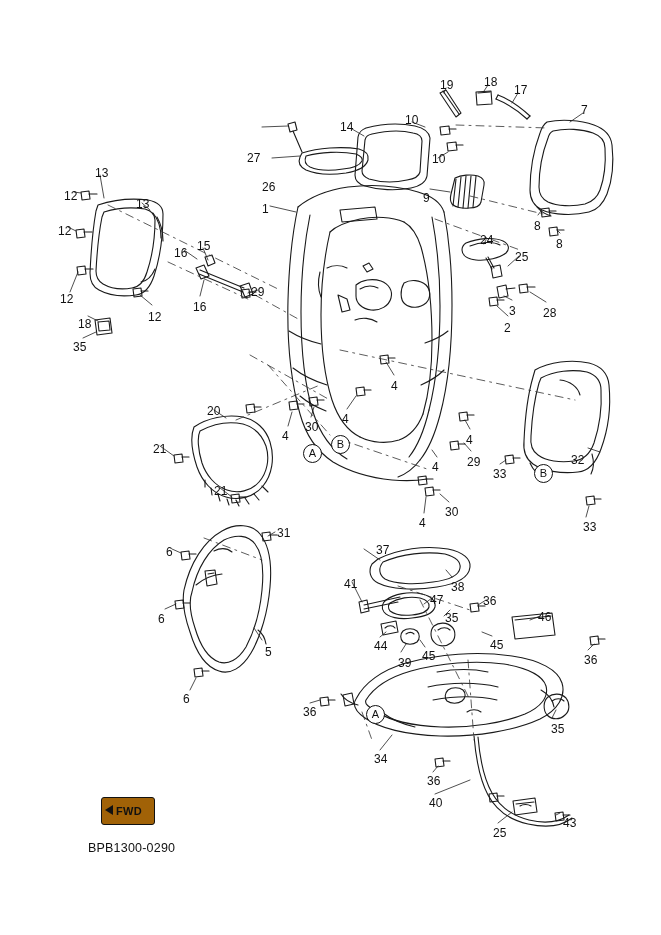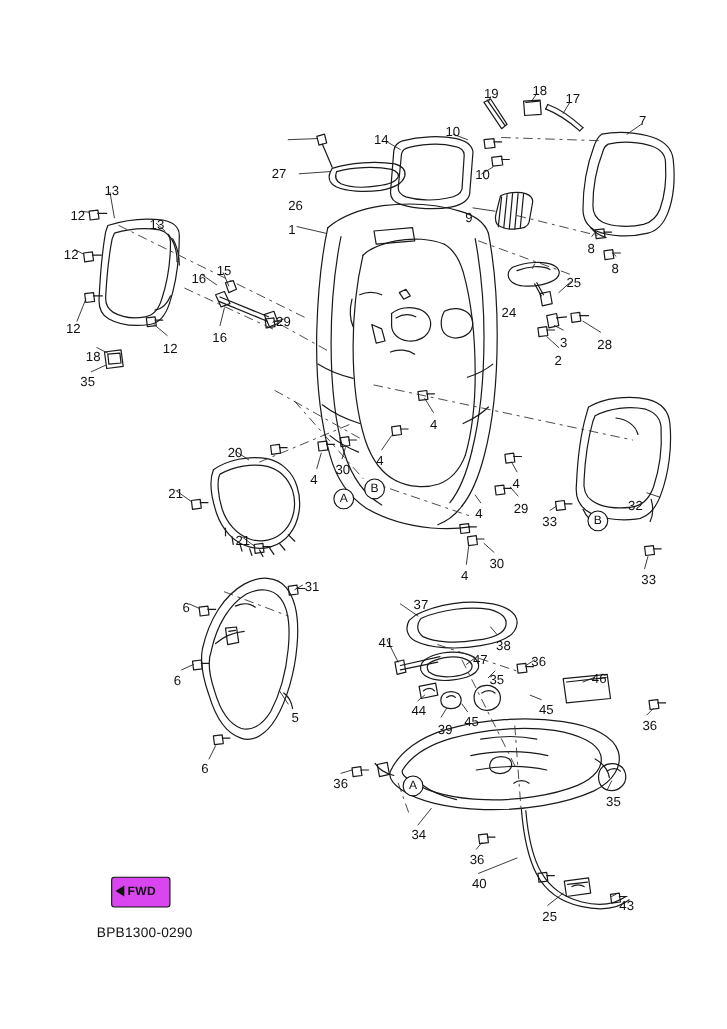--- a/index.html
+++ b/index.html
@@ -55,21 +55,21 @@
     letter-spacing: 0.2px;
   }
   #fwd-box {
     position: absolute;
     left: 101px;
     top: 797px;
     width: 52px;
     height: 26px;
     border: 1.2px solid #111111;
     border-radius: 3px;
-    background: #d946ef;
+    background: #a16207;
   }
   #fwd-box .fwd-text {
     position: absolute;
     left: 14px;
     top: 7px;
     font-size: 11px;
     font-weight: bold;
     color: #111111;
     letter-spacing: 0.3px;
   }
@@ -496,21 +496,21 @@
   <div class="label" style="left:58px;top:225px;">12</div>
   <div class="label" style="left:60px;top:293px;">12</div>
   <div class="label" style="left:148px;top:311px;">12</div>
   <div class="label" style="left:78px;top:318px;">18</div>
   <div class="label" style="left:73px;top:341px;">35</div>
   <div class="label" style="left:262px;top:203px;">1</div>
   <div class="label" style="left:174px;top:247px;">16</div>
   <div class="label" style="left:197px;top:240px;">15</div>
   <div class="label" style="left:193px;top:301px;">16</div>
   <div class="label" style="left:251px;top:286px;">29</div>
-  <div class="label" style="left:456px;top:234px;margin-top:44px;">24</div>
+  <div class="label" style="left:480px;top:234px;">24</div>
   <div class="label" style="left:515px;top:251px;">25</div>
   <div class="label" style="left:543px;top:307px;">28</div>
   <div class="label" style="left:504px;top:322px;">2</div>
   <div class="label" style="left:509px;top:305px;">3</div>
   <div class="label" style="left:391px;top:380px;">4</div>
   <div class="label" style="left:466px;top:434px;">4</div>
   <div class="label" style="left:467px;top:456px;">29</div>
   <div class="label" style="left:432px;top:461px;">4</div>
   <div class="label" style="left:342px;top:413px;">4</div>
   <div class="label" style="left:282px;top:430px;">4</div>

